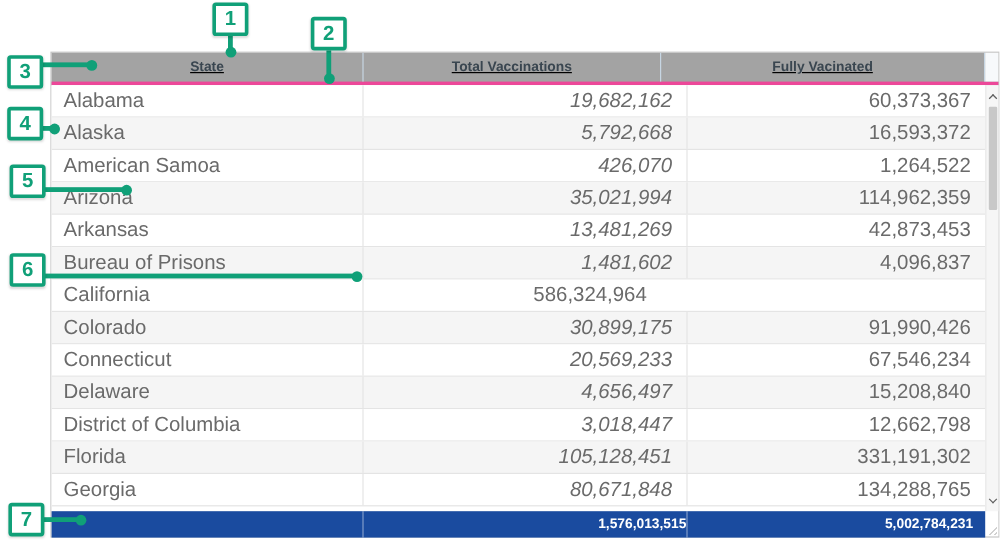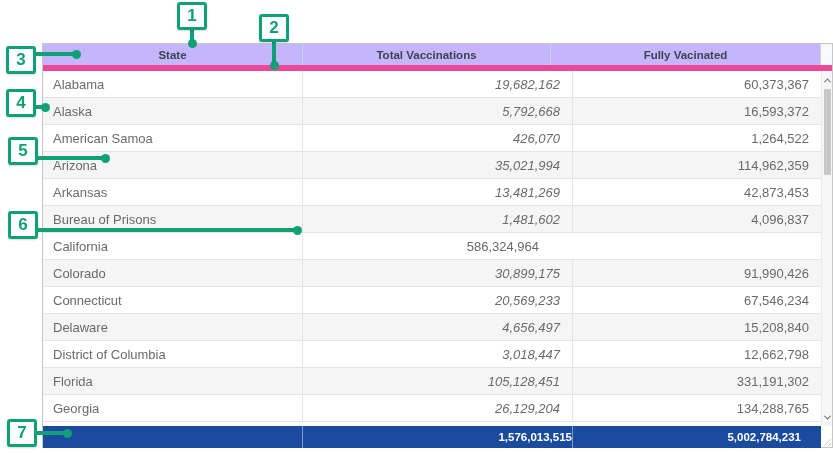--- a/index.html
+++ b/index.html
@@ -3,43 +3,43 @@
 <meta charset="utf-8">
 <style>
   html,body{margin:0;padding:0;width:833px;height:453px;background:#ffffff;
     font-family:"Liberation Sans", sans-serif;overflow:hidden;position:relative;}
   .page{position:relative;width:833px;height:453px;}
 
   
   .table-widget{position:absolute;left:42px;top:43px;width:791px;height:405px;
     border:1px solid #c6c6c6;box-sizing:border-box;background:#fff;}
   .thead{position:absolute;left:0;top:0;width:789px;height:27px;display:flex;
-    background:#c4b5fd;border-bottom:6px solid #ec4899;box-sizing:border-box;}
+    background:#a3a3a3;border-bottom:3px solid #ec4899;box-sizing:border-box;text-decoration:underline;}
   .th{box-sizing:border-box;display:flex;align-items:center;justify-content:center;
     font-size:11.5px;font-weight:700;color:#3a4650;border-right:1px solid #c7d6e3;}
   .th.c1{width:260px;} .th.c2{width:270px;} .th.c3{width:248px;}
   .th-corner{width:11px;background:#f7f9fb;border-right:none;}
 
   .tbody{position:absolute;left:0;top:27px;width:778px;height:355px;background:#fff;overflow:hidden;}
   .tr{display:flex;height:27px;box-sizing:border-box;border-bottom:1px solid #e4e4e4;background:#fff;}
   .tr:nth-child(even){background:#f5f5f5;}
-  .td{box-sizing:border-box;display:flex;align-items:center;font-size:13px;color:#6a6a6a;
+  .td{box-sizing:border-box;display:flex;align-items:center;font-size:17px;color:#6a6a6a;
     border-right:1px solid #e4e4e4;overflow:hidden;white-space:nowrap;}
   .td.c1{width:260px;padding-left:10px;}
   .td.c2{width:270px;justify-content:flex-end;padding-right:12px;font-style:italic;}
   .td.c3{width:248px;justify-content:flex-end;padding-right:12px;border-right:none;}
 
   
   .tfoot{position:absolute;left:0;top:382px;width:778px;height:22px;display:flex;
     background:#1a4b9f;box-sizing:border-box;}
   .tf{box-sizing:border-box;display:flex;align-items:center;font-size:11.5px;font-weight:700;
     color:#ffffff;border-right:1px solid rgba(255,255,255,0.45);}
   .tf.c1{width:260px;padding-left:10px;}
   .tf.c2{width:270px;justify-content:flex-end;}
-  .tf.c3{width:248px;justify-content:flex-end;padding-right:20px;border-right:none;}
+  .tf.c3{width:248px;justify-content:flex-end;padding-right:10px;border-right:none;}
 
   
   .vscroll{position:absolute;left:778px;top:27px;width:11px;height:355px;
     background:#f6f6f6;border-left:1px solid #e9e9e9;box-sizing:border-box;}
   .scroll-btn{position:absolute;left:0;width:10px;height:14px;display:flex;
     align-items:center;justify-content:center;cursor:pointer;}
   .scroll-btn.up{top:2px;} .scroll-btn.down{bottom:2px;}
   .chev{width:4px;height:4px;border-left:1.5px solid #5f5f5f;border-top:1.5px solid #5f5f5f;display:block;}
   .chev.up{transform:rotate(45deg) translate(1px,1px);}
   .chev.down{transform:rotate(225deg) translate(1px,1px);}
@@ -127,21 +127,21 @@
         <div class="td c2">3,018,447</div>
         <div class="td c3">12,662,798</div>
       </div>
       <div class="tr">
         <div class="td c1">Florida</div>
         <div class="td c2">105,128,451</div>
         <div class="td c3">331,191,302</div>
       </div>
       <div class="tr">
         <div class="td c1">Georgia</div>
-        <div class="td c2">26,129,204</div>
+        <div class="td c2">80,671,848</div>
         <div class="td c3">134,288,765</div>
       </div>
     </div>
 
     <div class="vscroll">
       <div class="scroll-btn up">
         <span class="chev up"></span>
       </div>
       <div class="thumb"></div>
       <div class="scroll-btn down">

